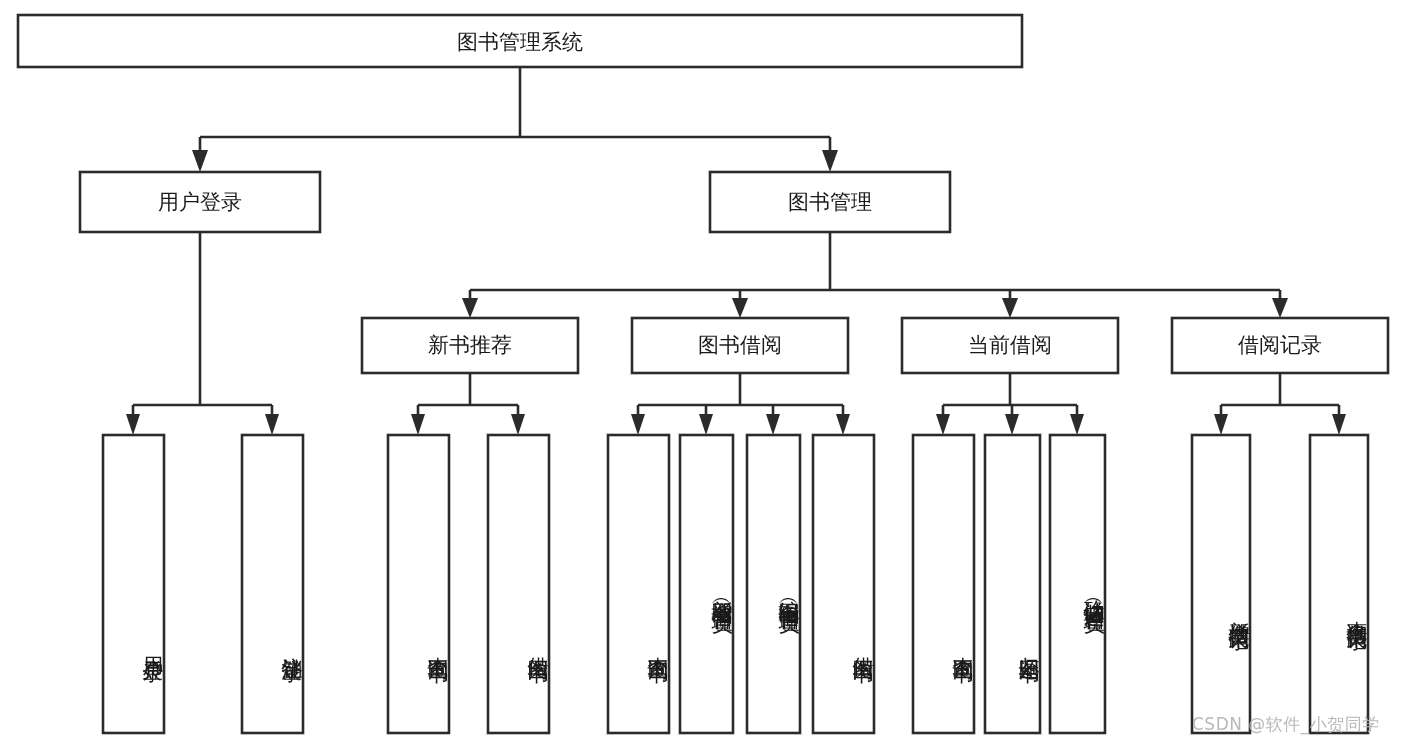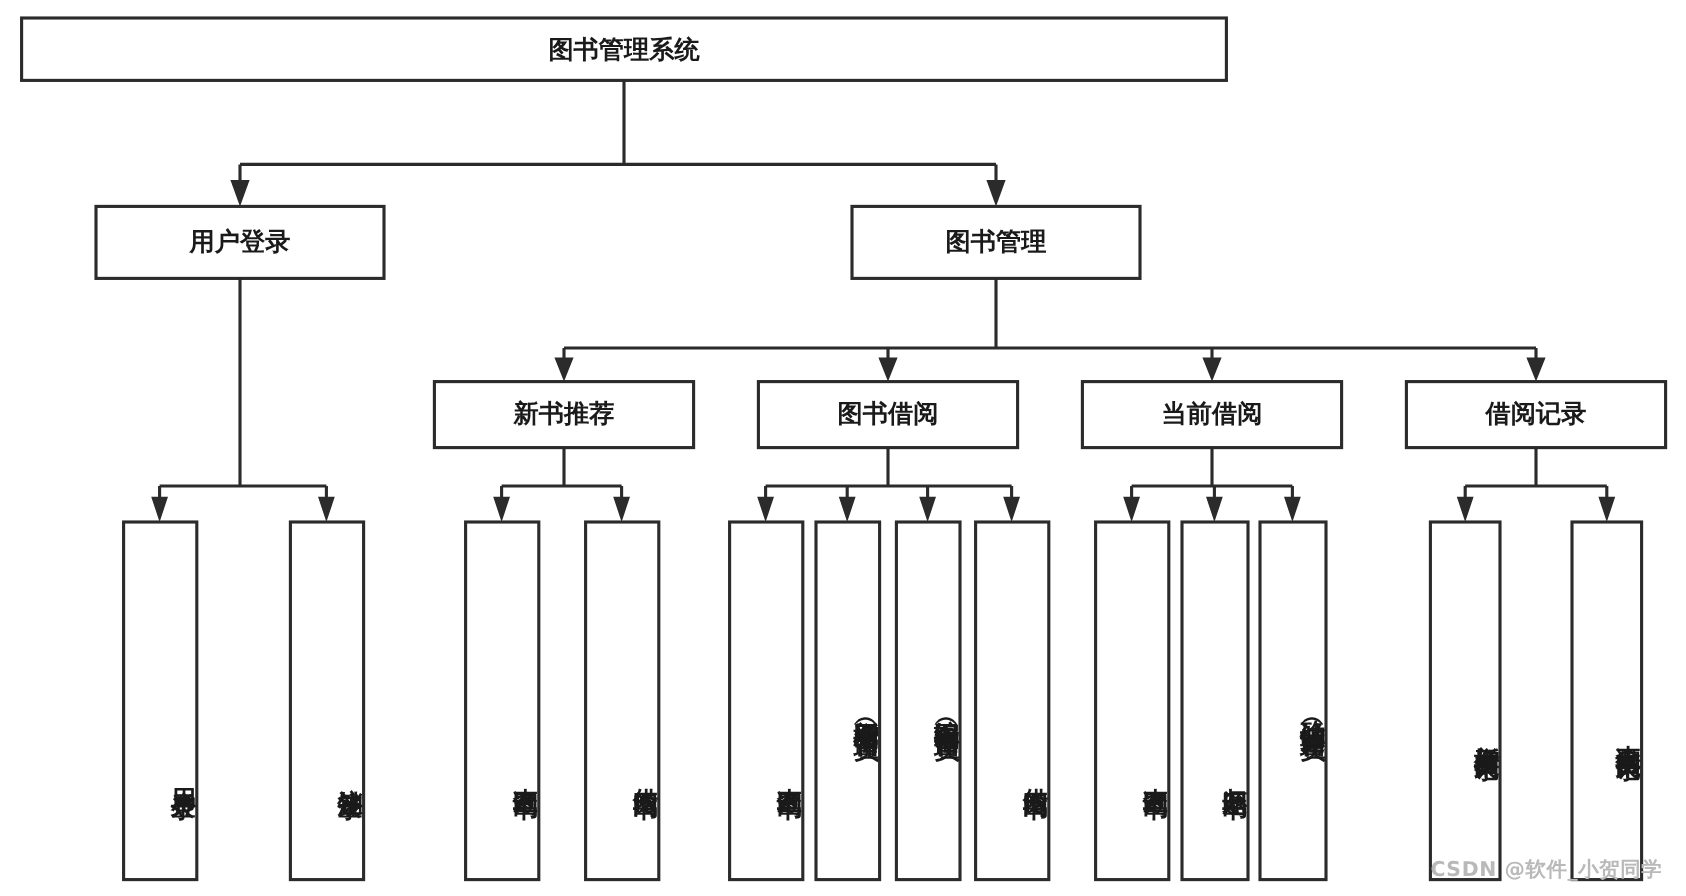--- a/index.html
+++ b/index.html
@@ -12,21 +12,20 @@
     font-family: "DejaVu Sans", "Liberation Sans", sans-serif;
     width: 1405px;
     height: 747px;
     overflow: hidden;
   }
   #diagram-root {
     position: relative;
     width: 1405px;
     height: 528px;
     background: #ffffff;
-    font-weight: bold;
   }
   svg#tree-svg {
     position: absolute;
     left: 0;
     top: 0;
     width: 1405px;
     height: 747px;
     display: block;
   }
   .node-box {

